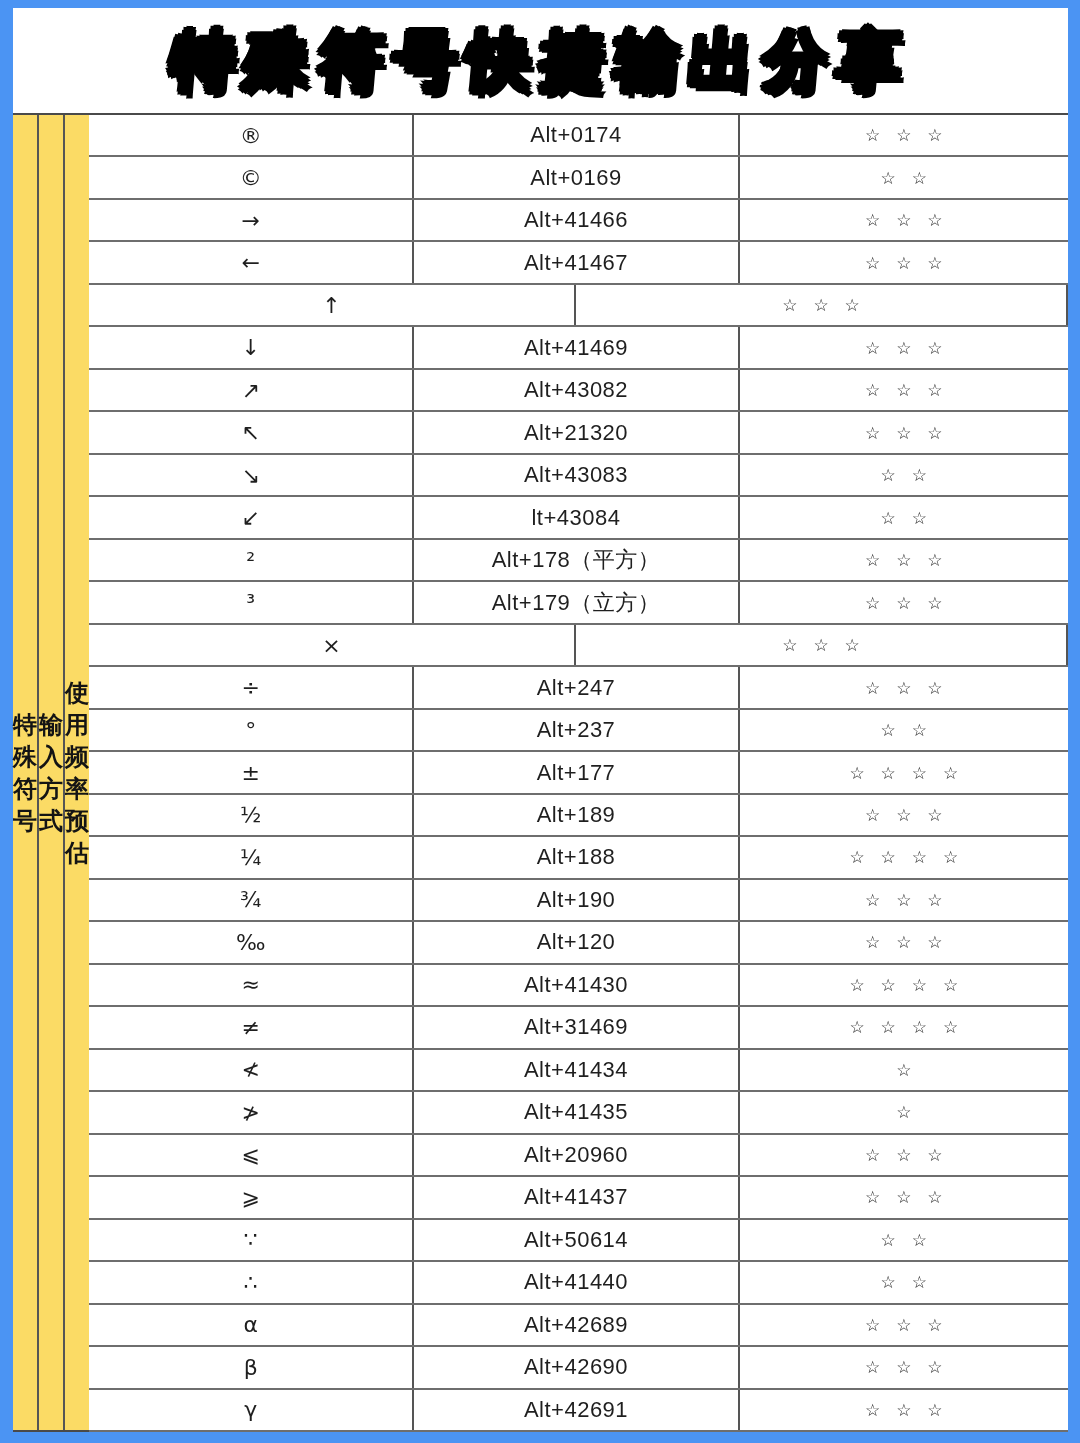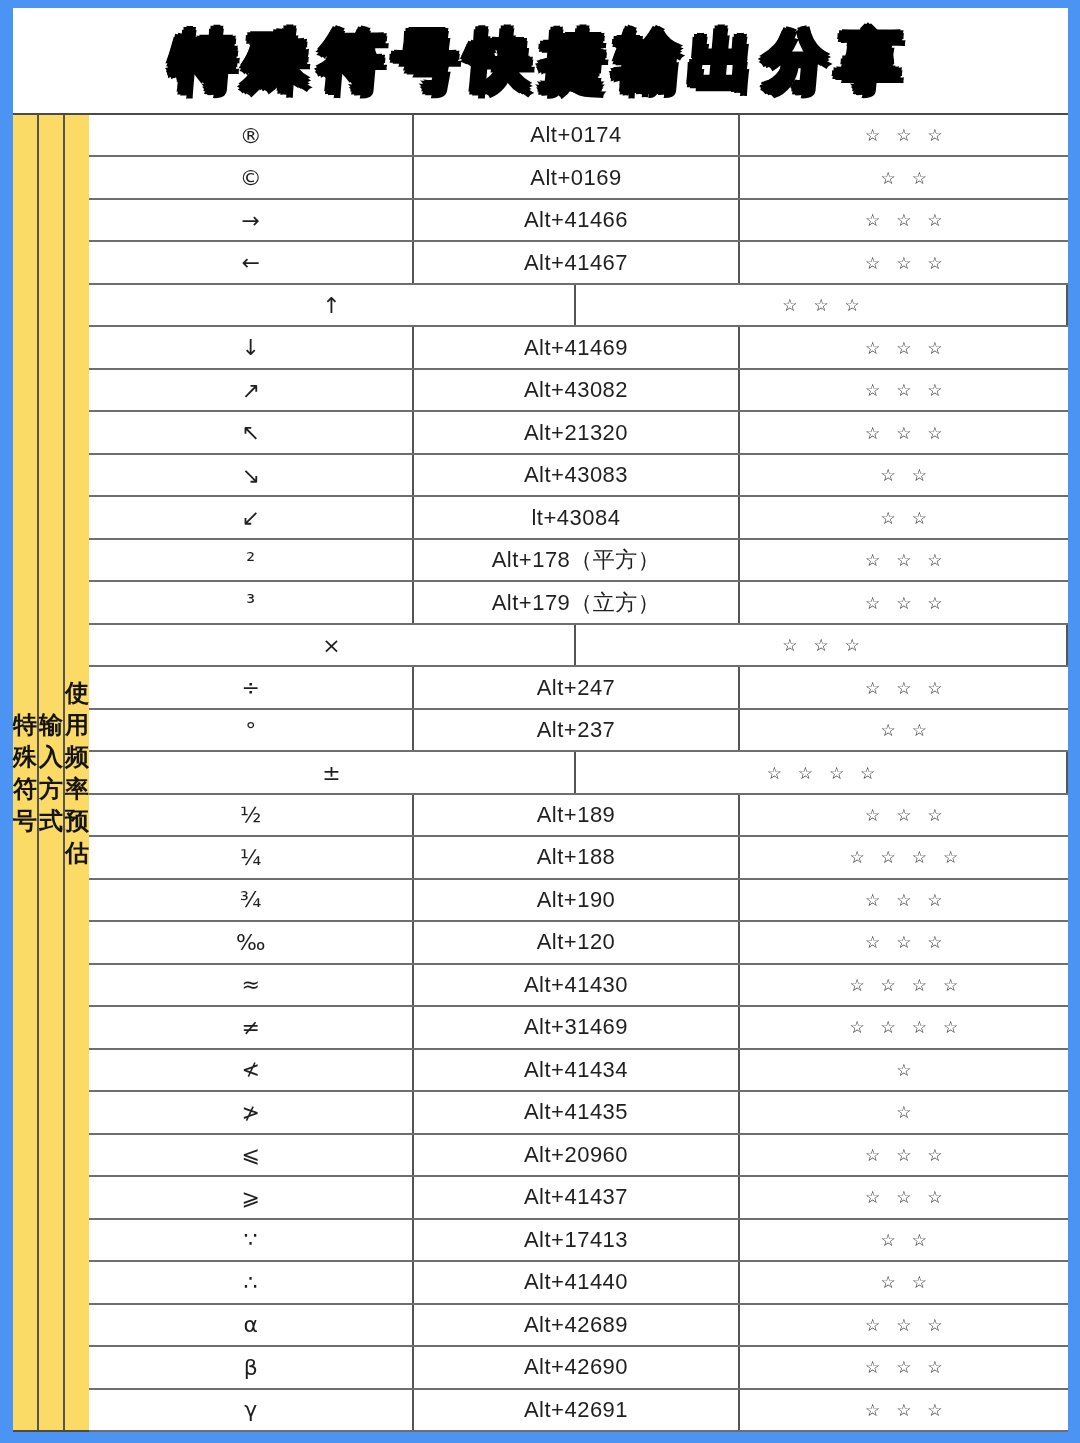--- a/index.html
+++ b/index.html
@@ -182,20 +182,21 @@
           <div class="td inp">Alt+247</div>
           <div class="td stars">☆ ☆ ☆</div>
         </div>
         <div class="tr">
           <div class="td sym">°</div>
           <div class="td inp">Alt+237</div>
           <div class="td stars">☆ ☆</div>
         </div>
         <div class="tr">
           <div class="td sym">±</div>
+          <div class="td inp">Alt+177</div>
           <div class="td stars">☆ ☆ ☆ ☆</div>
         </div>
         <div class="tr">
           <div class="td sym">½</div>
           <div class="td inp">Alt+189</div>
           <div class="td stars">☆ ☆ ☆</div>
         </div>
         <div class="tr">
           <div class="td sym">¼</div>
           <div class="td inp">Alt+188</div>
@@ -236,21 +237,21 @@
           <div class="td inp">Alt+20960</div>
           <div class="td stars">☆ ☆ ☆</div>
         </div>
         <div class="tr">
           <div class="td sym">⩾</div>
           <div class="td inp">Alt+41437</div>
           <div class="td stars">☆ ☆ ☆</div>
         </div>
         <div class="tr">
           <div class="td sym">∵</div>
-          <div class="td inp">Alt+17413</div>
+          <div class="td inp">Alt+50614</div>
           <div class="td stars">☆ ☆</div>
         </div>
         <div class="tr">
           <div class="td sym">∴</div>
           <div class="td inp">Alt+41440</div>
           <div class="td stars">☆ ☆</div>
         </div>
         <div class="tr">
           <div class="td sym">α</div>
           <div class="td inp">Alt+42689</div>

